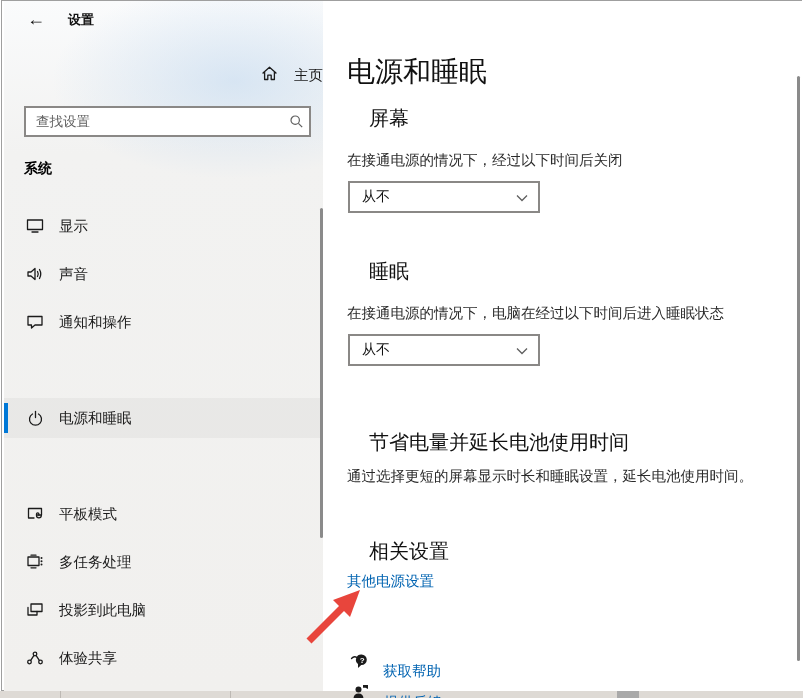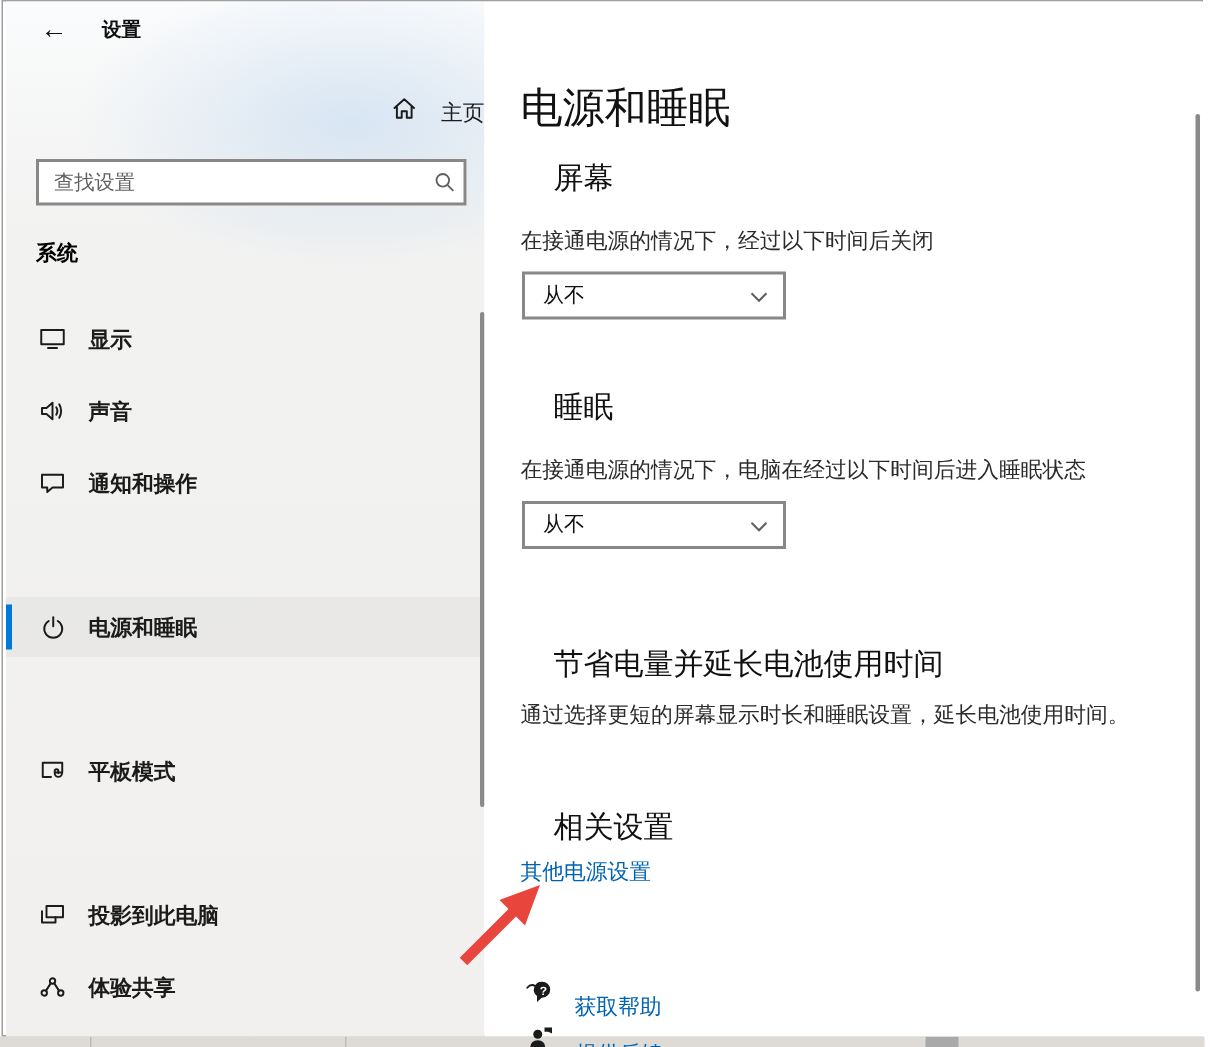--- a/index.html
+++ b/index.html
@@ -62,41 +62,41 @@
     font-size:13.5px; padding-left:10px; color:#333;
     font-family:"Liberation Sans","DejaVu Sans",sans-serif;
   }
   .search-input::placeholder { color:#5f5f5f; opacity:1; }
   .search-glyph { width:26px; display:flex; align-items:center; justify-content:center; cursor:pointer; }
 
   .group-label { position:absolute; left:20px; top:159px; font-size:14px; font-weight:bold; color:#000; }
 
   .nav-item {
     position:absolute; left:0; width:319px; height:40px;
-    display:flex; align-items:center; cursor:pointer;font-weight:bold;
+    display:flex; align-items:center; cursor:pointer;
   }
   .nav-item .nav-icon { margin-left:22px; width:18px; display:flex; justify-content:center; }
   .nav-item .nav-label { margin-left:15px; font-size:14.5px; color:#1b1b1b; }
   .nav-item.selected { background:rgba(0,0,0,0.035); }
   .accent-bar {
     position:absolute; left:0; top:5px; width:4px; height:30px; background:#0078d7;
   }
   .sidebar-scrollbar {
     position:absolute; left:316px; top:207px; width:3px; height:330px;
     background:#8a8a8a; border-radius:2px; cursor:pointer;
   }
 
   
   .content { position:absolute; left:321px; top:0; width:481px; height:690px; background:#fff; }
   .page-title { position:absolute; left:24px; top:52px; font-size:28px; font-weight:400; color:#111; }
   .section-heading { position:absolute; left:24px; font-size:20px; font-weight:400; color:#111;margin-left:22px; }
   .section-desc { position:absolute; left:24px; font-size:14.5px; color:#2b2b2b; }
 
   .dropdown {
-    position:absolute; left:25px; width:176px; height:32px;
+    position:absolute; left:25px; width:192px; height:32px;
     background:#fff; border:2px solid #8a8886;
     display:flex; align-items:center; justify-content:space-between;
     padding:0 10px 0 12px; font-size:14px; cursor:pointer; color:#111;
   }
   .link { position:absolute; left:24px; font-size:14.5px; color:#0063b1; cursor:pointer; }
 
   .footer-row {
     position:absolute; display:flex; align-items:center; cursor:pointer;
   }
   .footer-row .f-icon { width:20px; display:flex; justify-content:center; }
@@ -194,20 +194,33 @@
       <div class="nav-item" style="top:493px">
         <span class="nav-icon">
           <svg width="18" height="16" viewBox="0 0 18 16">
               <path class="ln" d="M15.5 9 V2.5 H2.5 V12 H8"></path>
               <path class="ln" d="M10.5 9.5 V8 a1.2 1.2 0 0 1 2.4 0 V9.5 M10.5 9.5 a2.4 2.4 0 0 0 4.8 0 V9 H10.5 Z"></path>
             </svg>
         </span>
         <span class="nav-label">平板模式</span>
       </div>
 
+      <div class="nav-item" style="top:541px">
+        <span class="nav-icon">
+          <svg width="18" height="16" viewBox="0 0 18 16">
+              <rect class="ln" x="2" y="3" width="11" height="8.5"></rect>
+              <line class="ln" x1="5" y1="1.2" x2="10" y2="1.2"></line>
+              <line class="ln" x1="5" y1="13.8" x2="10" y2="13.8"></line>
+              <circle class="fl" cx="15.5" cy="4" r="1"></circle>
+              <circle class="fl" cx="15.5" cy="7.2" r="1"></circle>
+              <circle class="fl" cx="15.5" cy="10.4" r="1"></circle>
+            </svg>
+        </span>
+        <span class="nav-label">多任务处理</span>
+      </div>
 
       <div class="nav-item" style="top:589px">
         <span class="nav-icon">
           <svg width="18" height="16" viewBox="0 0 18 16">
               <rect class="ln" x="5" y="2" width="11" height="7.5"></rect>
               <path class="ln" d="M2 5.5 V13 H11 V9.5"></path>
             </svg>
         </span>
         <span class="nav-label">投影到此电脑</span>
       </div>

